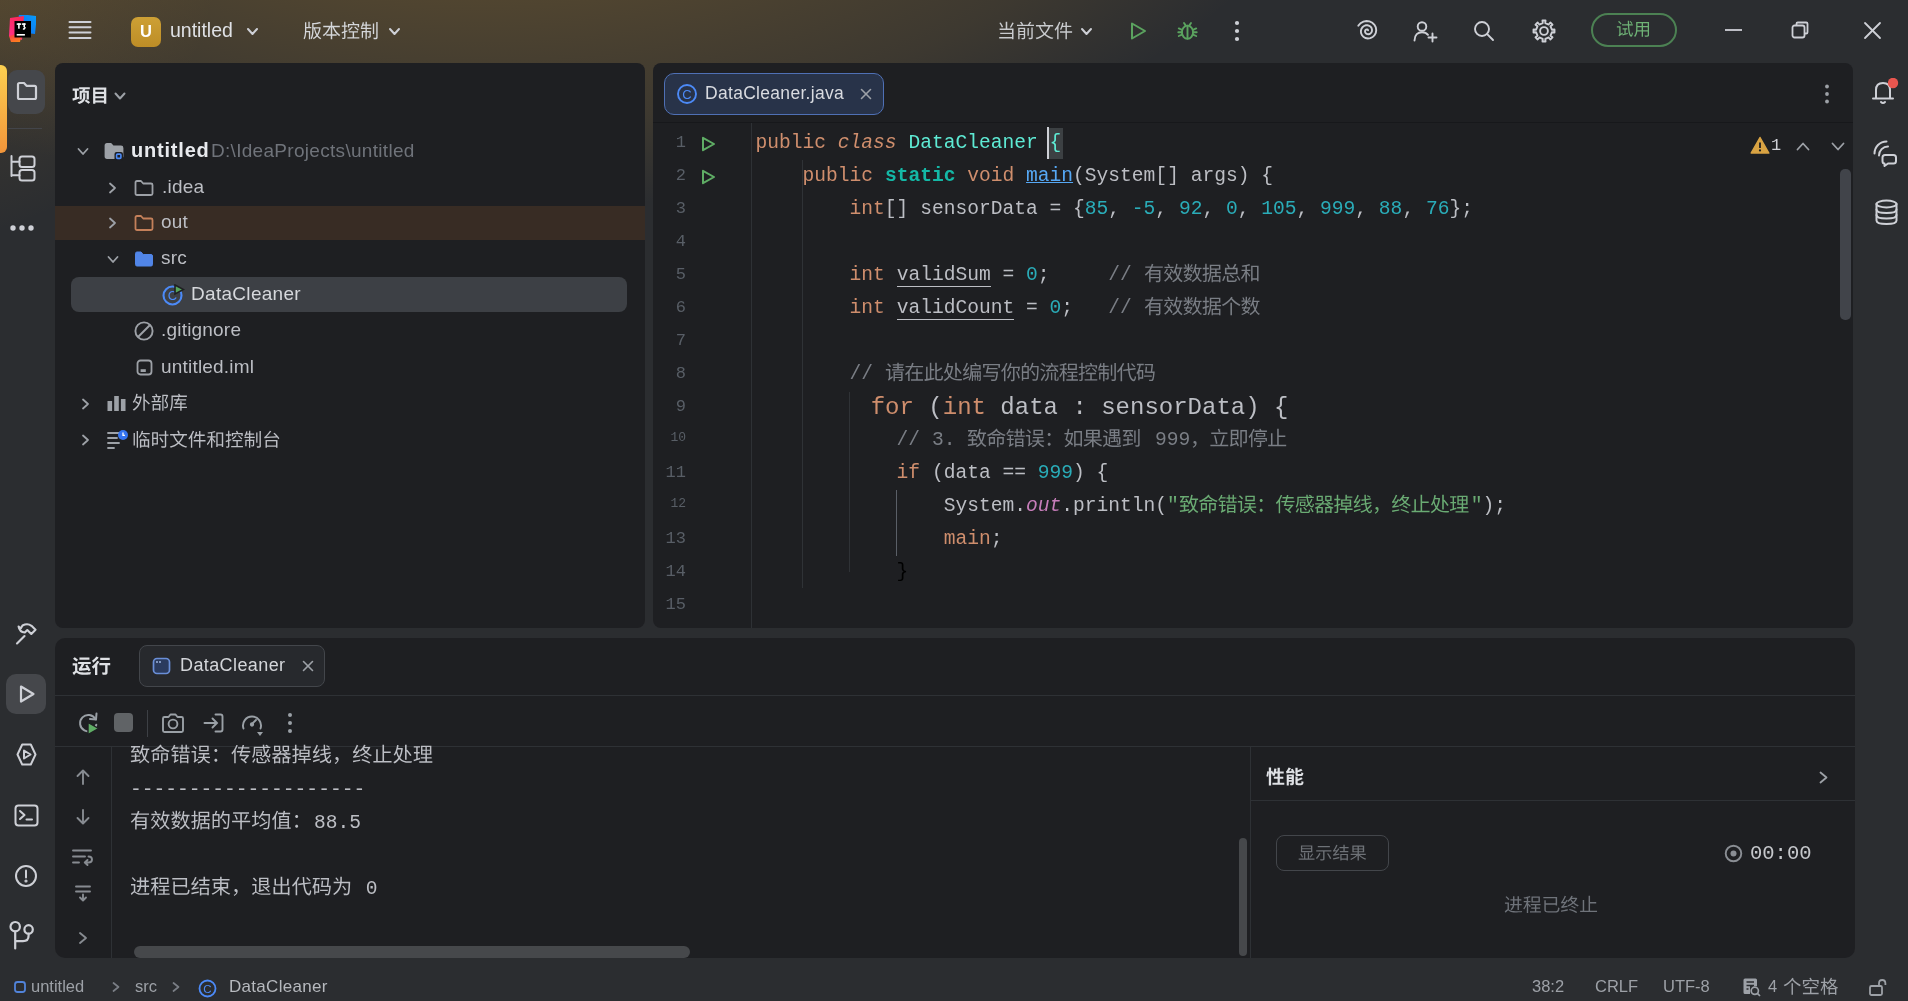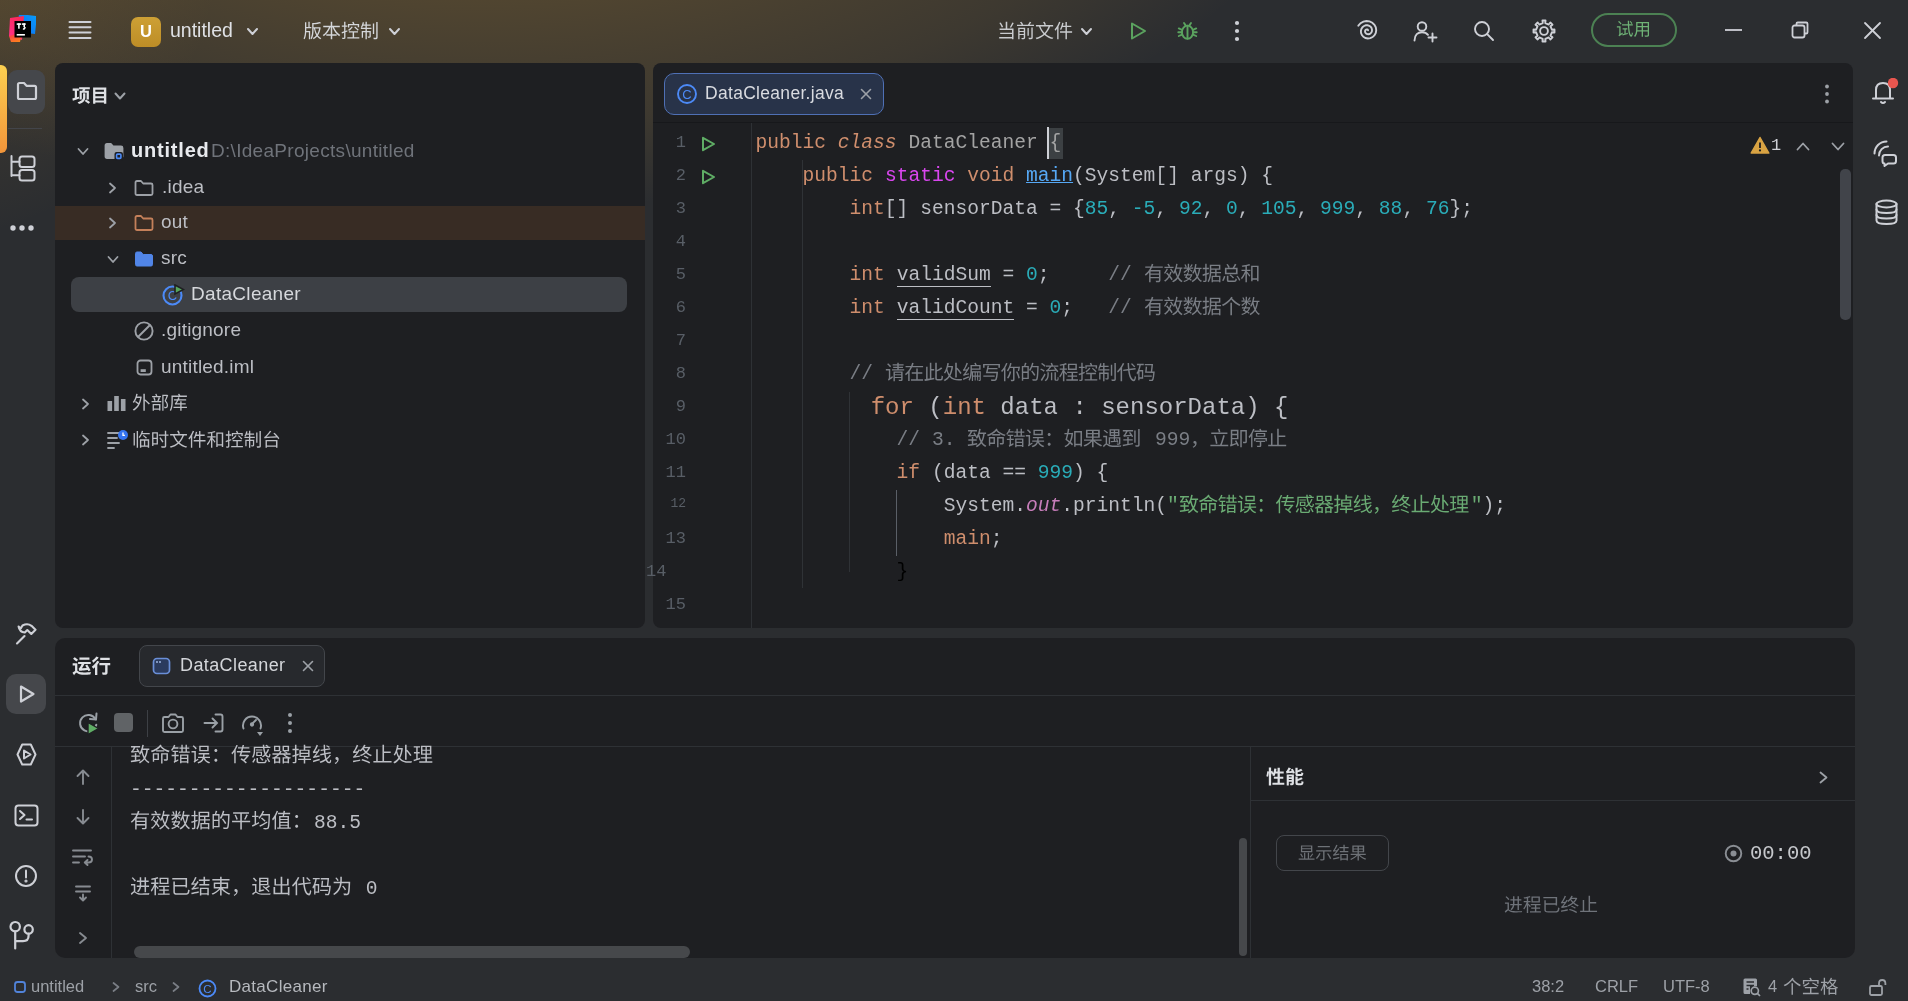--- a/index.html
+++ b/index.html
@@ -354,36 +354,36 @@
 <div class="a" style="left:896.0px;top:490.0px;width:1.0px;height:66.0px;background:#5a5f67"></div>
 <div class="a m" style="left:646.0px;top:133.3px;font-size:17px;color:#585e66;width:40px;text-align:right">1</div>
 <div class="a m" style="left:646.0px;top:166.3px;font-size:17px;color:#585e66;width:40px;text-align:right">2</div>
 <div class="a m" style="left:646.0px;top:199.3px;font-size:17px;color:#585e66;width:40px;text-align:right">3</div>
 <div class="a m" style="left:646.0px;top:232.3px;font-size:17px;color:#585e66;width:40px;text-align:right">4</div>
 <div class="a m" style="left:646.0px;top:265.3px;font-size:17px;color:#585e66;width:40px;text-align:right">5</div>
 <div class="a m" style="left:646.0px;top:298.3px;font-size:17px;color:#585e66;width:40px;text-align:right">6</div>
 <div class="a m" style="left:646.0px;top:331.3px;font-size:17px;color:#585e66;width:40px;text-align:right">7</div>
 <div class="a m" style="left:646.0px;top:364.3px;font-size:17px;color:#585e66;width:40px;text-align:right">8</div>
 <div class="a m" style="left:646.0px;top:397.3px;font-size:17px;color:#585e66;width:40px;text-align:right">9</div>
-<div class="a m" style="left:646.0px;top:430.3px;font-size:17px;color:#585e66;width:40px;text-align:right">10</div>
+<div class="a m" style="left:646.0px;top:430.3px;font-size:13px;color:#585e66;width:40px;text-align:right">10</div>
 <div class="a m" style="left:646.0px;top:463.3px;font-size:17px;color:#585e66;width:40px;text-align:right">11</div>
 <div class="a m" style="left:646.0px;top:496.3px;font-size:13px;color:#585e66;width:40px;text-align:right">12</div>
 <div class="a m" style="left:646.0px;top:529.3px;font-size:17px;color:#585e66;width:40px;text-align:right">13</div>
-<div class="a m" style="left:646.0px;top:562.3px;font-size:17px;color:#585e66;width:40px;">14</div>
+<div class="a m" style="left:646.0px;top:562.3px;font-size:17px;color:#585e66;width:40px;text-align:right">14</div>
 <div class="a m" style="left:646.0px;top:595.3px;font-size:17px;color:#585e66;width:40px;text-align:right">15</div>
 <svg class="a" style="left:699.0px;top:134.5px;" width="18" height="18" viewBox="0 0 18 18">
     <path d="M4 2.8 L15 9 L4 15.2 Z" fill="none" stroke="#5fad65" stroke-width="2" stroke-linejoin="round"></path>
   </svg>
 <svg class="a" style="left:699.0px;top:167.5px;" width="18" height="18" viewBox="0 0 18 18">
     <path d="M4 2.8 L15 9 L4 15.2 Z" fill="none" stroke="#5fad65" stroke-width="2" stroke-linejoin="round"></path>
   </svg>
 <div class="a" style="left:1048.5px;top:128.0px;width:14.8px;height:31.0px;background:#3c4043"></div>
 <div class="a" style="left:1047.0px;top:127.0px;width:1.8px;height:32.0px;background:#ced0d6"></div>
-<div class="a m" style="left:755.5px;top:127.0px;height:33px;line-height:33px;font-size:19.6px"><span style="color:#cf8e6d;">public</span> <span style="color:#cf8e6d;font-style:italic;">class</span> <span style="color:#a3a3a3;">DataCleaner {</span></div>
-<div class="a m" style="left:755.5px;top:160.0px;height:33px;line-height:33px;font-size:19.6px">    <span style="color:#cf8e6d;">public</span> <span style="color:#d946ef;">static</span> <span style="color:#cf8e6d;">void</span> <span style="color:#56a8f5;text-decoration:underline;">main</span><span style="color:#bcbec4;">(System[] args) {</span></div>
+<div class="a m" style="left:755.5px;top:127.0px;height:33px;line-height:33px;font-size:19.6px"><span style="color:#cf8e6d;">public</span> <span style="color:#cf8e6d;font-style:italic;">class</span> <span style="color:#5eead4;">DataCleaner {</span></div>
+<div class="a m" style="left:755.5px;top:160.0px;height:33px;line-height:33px;font-size:19.6px">    <span style="color:#cf8e6d;">public</span> <span style="color:#14b8a6;font-weight:bold;">static</span> <span style="color:#cf8e6d;">void</span> <span style="color:#56a8f5;text-decoration:underline;">main</span><span style="color:#bcbec4;">(System[] args) {</span></div>
 <div class="a m" style="left:755.5px;top:193.0px;height:33px;line-height:33px;font-size:19.6px">        <span style="color:#cf8e6d;">int</span><span style="color:#bcbec4;">[] sensorData = {</span><span style="color:#2aacb8;">85</span><span style="color:#bcbec4;">, </span><span style="color:#2aacb8;">-5</span><span style="color:#bcbec4;">, </span><span style="color:#2aacb8;">92</span><span style="color:#bcbec4;">, </span><span style="color:#2aacb8;">0</span><span style="color:#bcbec4;">, </span><span style="color:#2aacb8;">105</span><span style="color:#bcbec4;">, </span><span style="color:#2aacb8;">999</span><span style="color:#bcbec4;">, </span><span style="color:#2aacb8;">88</span><span style="color:#bcbec4;">, </span><span style="color:#2aacb8;">76</span><span style="color:#bcbec4;">};</span></div>
 <div class="a m" style="left:755.5px;top:259.0px;height:33px;line-height:33px;font-size:19.6px">        <span style="color:#cf8e6d;">int</span> <span style="color:#bcbec4;border-bottom:1.5px solid #bcbec4;">validSum</span><span style="color:#bcbec4;"> = </span><span style="color:#2aacb8;">0</span><span style="color:#bcbec4;">;     </span><span style="color:#7a7e85;">// </span><svg width="118" height="26" viewBox="0 -17.60 118 26" style="overflow:visible;position:relative;vertical-align:-8.80px;" fill="#7a7e85">
       <g transform="translate(0,0)">
         <path transform="translate(0.0,0) scale(0.02000,-0.02000)" d="M391 840C379 797 365 753 347 710H63V640H316C252 508 160 386 40 304C54 290 78 263 88 246C151 291 207 345 255 406V-79H329V119H748V15C748 0 743 -6 726 -6C707 -7 646 -8 580 -5C590 -26 601 -57 605 -77C691 -77 746 -77 779 -66C812 -53 822 -30 822 14V524H336C359 562 379 600 397 640H939V710H427C442 747 455 785 467 822ZM329 289H748V184H329ZM329 353V456H748V353Z"></path>
         <path transform="translate(19.3,0) scale(0.02000,-0.02000)" d="M169 600C137 523 87 441 35 384C50 374 77 350 88 339C140 399 197 494 234 581ZM334 573C379 519 426 445 445 396L505 431C485 479 436 551 390 603ZM201 816C230 779 259 729 273 694H58V626H513V694H286L341 719C327 753 295 804 263 841ZM138 360C178 321 220 276 259 230C203 133 129 55 38 -1C54 -13 81 -41 91 -55C176 3 248 79 306 173C349 118 386 65 408 23L468 70C441 118 395 179 344 240C372 296 396 358 415 424L344 437C331 387 314 341 294 297C261 333 226 369 194 400ZM657 588H824C804 454 774 340 726 246C685 328 654 420 633 518ZM645 841C616 663 566 492 484 383C500 370 525 341 535 326C555 354 573 385 590 419C615 330 646 248 684 176C625 89 546 22 440 -27C456 -40 482 -69 492 -83C588 -33 664 30 723 109C775 30 838 -35 914 -79C926 -60 950 -33 967 -19C886 23 820 90 766 174C831 284 871 420 897 588H954V658H677C692 713 704 771 715 830Z"></path>
         <path transform="translate(38.6,0) scale(0.02000,-0.02000)" d="M443 821C425 782 393 723 368 688L417 664C443 697 477 747 506 793ZM88 793C114 751 141 696 150 661L207 686C198 722 171 776 143 815ZM410 260C387 208 355 164 317 126C279 145 240 164 203 180C217 204 233 231 247 260ZM110 153C159 134 214 109 264 83C200 37 123 5 41 -14C54 -28 70 -54 77 -72C169 -47 254 -8 326 50C359 30 389 11 412 -6L460 43C437 59 408 77 375 95C428 152 470 222 495 309L454 326L442 323H278L300 375L233 387C226 367 216 345 206 323H70V260H175C154 220 131 183 110 153ZM257 841V654H50V592H234C186 527 109 465 39 435C54 421 71 395 80 378C141 411 207 467 257 526V404H327V540C375 505 436 458 461 435L503 489C479 506 391 562 342 592H531V654H327V841ZM629 832C604 656 559 488 481 383C497 373 526 349 538 337C564 374 586 418 606 467C628 369 657 278 694 199C638 104 560 31 451 -22C465 -37 486 -67 493 -83C595 -28 672 41 731 129C781 44 843 -24 921 -71C933 -52 955 -26 972 -12C888 33 822 106 771 198C824 301 858 426 880 576H948V646H663C677 702 689 761 698 821ZM809 576C793 461 769 361 733 276C695 366 667 468 648 576Z"></path>
         <path transform="translate(57.9,0) scale(0.02000,-0.02000)" d="M484 238V-81H550V-40H858V-77H927V238H734V362H958V427H734V537H923V796H395V494C395 335 386 117 282 -37C299 -45 330 -67 344 -79C427 43 455 213 464 362H663V238ZM468 731H851V603H468ZM468 537H663V427H467L468 494ZM550 22V174H858V22ZM167 839V638H42V568H167V349C115 333 67 319 29 309L49 235L167 273V14C167 0 162 -4 150 -4C138 -5 99 -5 56 -4C65 -24 75 -55 77 -73C140 -74 179 -71 203 -59C228 -48 237 -27 237 14V296L352 334L341 403L237 370V568H350V638H237V839Z"></path>
         <path transform="translate(77.2,0) scale(0.02000,-0.02000)" d="M759 214C816 145 875 52 897 -10L958 28C936 91 875 180 816 247ZM412 269C478 224 554 153 591 104L647 152C609 199 532 267 465 311ZM281 241V34C281 -47 312 -69 431 -69C455 -69 630 -69 656 -69C748 -69 773 -41 784 74C762 78 730 90 713 101C707 13 700 -1 650 -1C611 -1 464 -1 435 -1C371 -1 360 5 360 35V241ZM137 225C119 148 84 60 43 9L112 -24C157 36 190 130 208 212ZM265 567H737V391H265ZM186 638V319H820V638H657C692 689 729 751 761 808L684 839C658 779 614 696 575 638H370L429 668C411 715 365 784 321 836L257 806C299 755 341 685 358 638Z"></path>
         <path transform="translate(96.5,0) scale(0.02000,-0.02000)" d="M531 747V-35H604V47H827V-28H903V747ZM604 119V675H827V119ZM439 831C351 795 193 765 60 747C68 730 78 704 81 687C134 693 191 701 247 711V544H50V474H228C182 348 102 211 26 134C39 115 58 86 67 64C132 133 198 248 247 366V-78H321V363C364 306 420 230 443 192L489 254C465 285 358 411 321 449V474H496V544H321V726C384 739 442 754 489 772Z"></path>
       </g>

